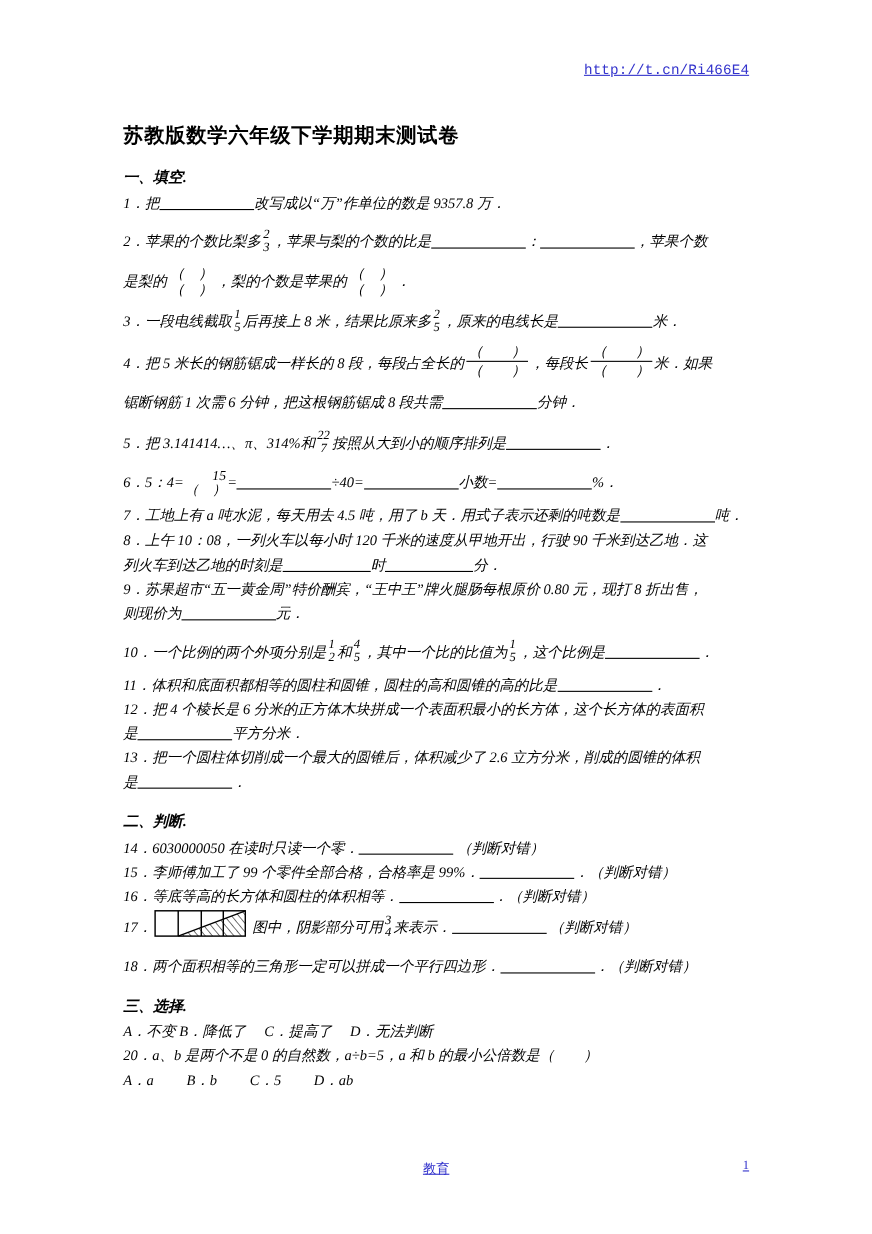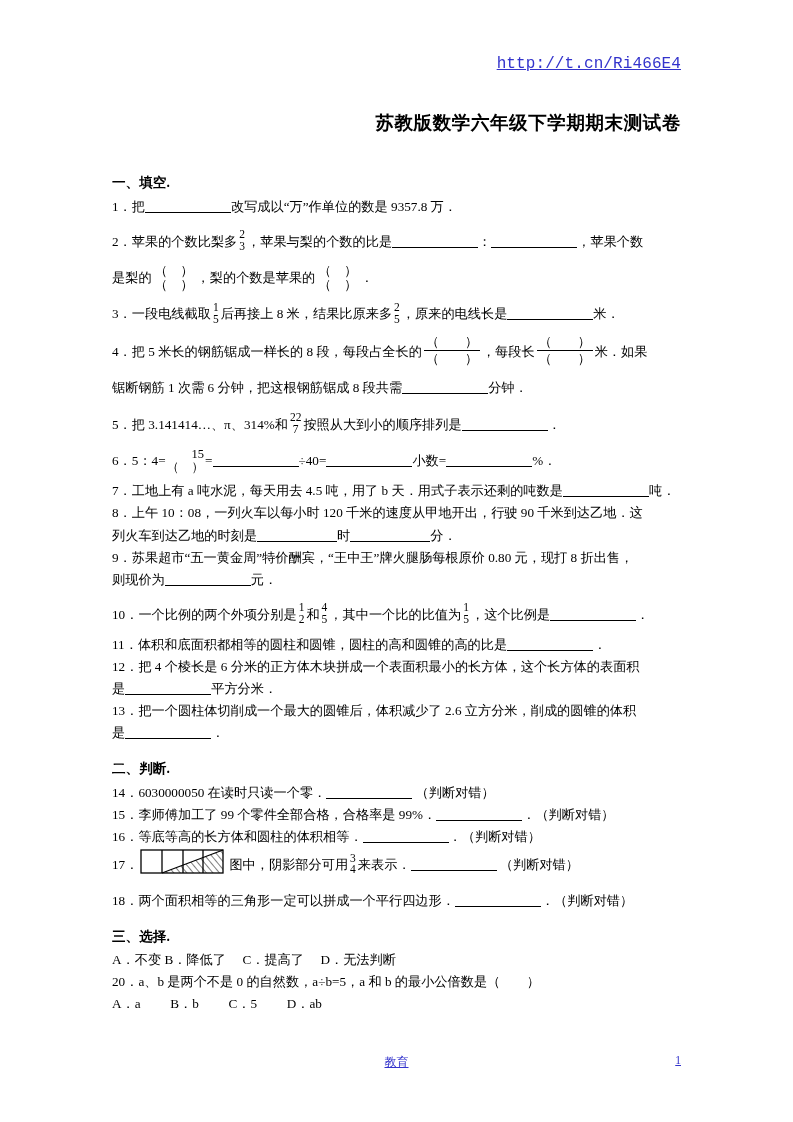--- a/index.html
+++ b/index.html
@@ -25,41 +25,42 @@
   }
 
   
   .header-url-row {
     padding-top: 54px;
     text-align: right;
     height: 20px;
   }
   .header-url {
     font-family: "Liberation Mono", "DejaVu Sans Mono", monospace;
-    font-size: 16px;
+    font-size: 13px;
     color: #3333cc;
     text-decoration: underline;
     letter-spacing: .1px;
   }
 
   
   .doc-title {
     margin-top: 36px;
-    text-align: right;
+    text-align: left;
     font-size: 18.5px;
     font-weight: bold;
     letter-spacing: .6px;
     white-space: nowrap;
   }
 
   
   .content {
-    margin-top: 38px;
+    margin-top: 16px;
     font-size: 13.2px;
     line-height: 1.52;
+    font-style: italic;
   }
 
   .section-head {
     font-weight: bold;
     font-size: 13.6px;
     margin-top: 16px;
     margin-bottom: 3px;
   }
   .section-head.first { margin-top: 0; }
 

